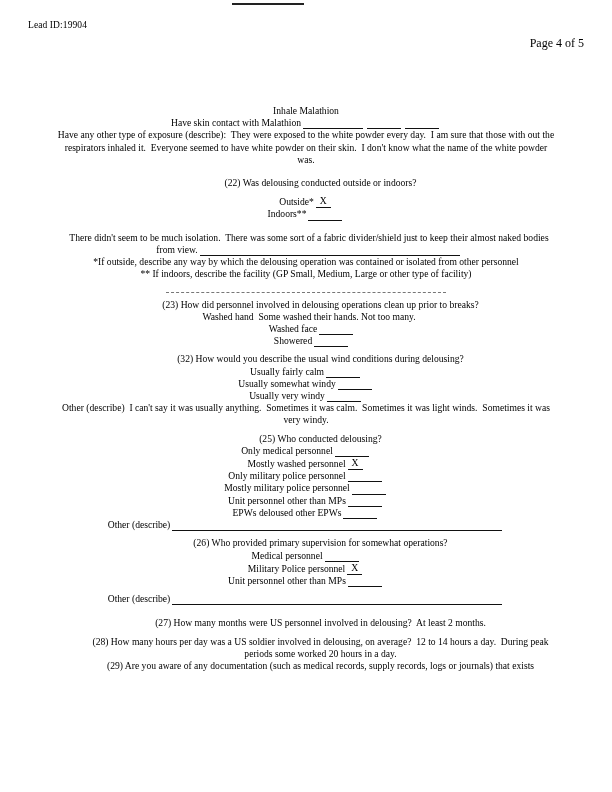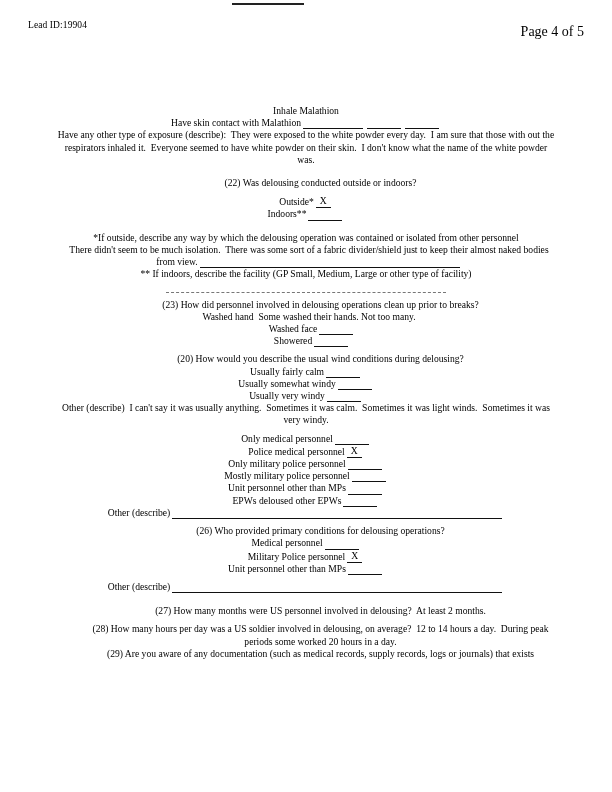--- a/index.html
+++ b/index.html
@@ -35,22 +35,22 @@
   .lead-id {
     position: absolute;
     left: 28px;
     top: 0;
     font-size: 9.5px;
     letter-spacing: 0.1px;
   }
   .page-num {
     position: absolute;
     right: 28px;
-    top: 4px;
-    font-size: 14px;
+    top: 16px;
+    font-size: 12px;
   }
   .body {
     position: absolute;
     left: 56px;
     top: 105px;
     width: 500px;
     font-size: 9.6px;
     line-height: 12.2px;
     text-align: center;
   }
@@ -113,56 +113,57 @@
 
     <div class="line q"><span>(22)</span> <span>Was delousing conducted outside or indoors?</span></div>
 
     <div class="gap-sm"></div>
 
     <div class="line"><span>Outside*</span><span class="mark">X</span></div>
     <div class="line"><span>Indoors**</span><span class="ul ul-s"></span></div>
 
     <div class="gap-md"></div>
 
+    <div class="line indent1"><span>There didn't seem to be much isolation.  There was some sort of a fabric divider/shield just to keep their almost naked bodies from view.</span><span class="ul ul-long"></span></div>
     <div class="line">*If outside, describe any way by which the delousing operation was contained or isolated from other personnel</div>
-    <div class="line indent1"><span>There didn't seem to be much isolation.  There was some sort of a fabric divider/shield just to keep their almost naked bodies from view.</span><span class="ul ul-long"></span></div>
     <div class="line">** If indoors, describe the facility (GP Small, Medium, Large or other type of facility)</div>
     <div class="line"><span class="dotted"></span></div>
 
     <div class="gap-sm"></div>
 
     <div class="line q"><span>(23)</span> <span>How did personnel involved in delousing operations clean up prior to breaks?</span></div>
 
     <div class="line indent1"><span>Washed hand</span>&nbsp;&nbsp;<span>Some washed their hands. Not too many.</span></div>
     <div class="line indent2"><span>Washed face</span><span class="ul ul-s"></span></div>
     <div class="line indent2"><span>Showered</span><span class="ul ul-s"></span></div>
 
     <div class="gap-sm"></div>
 
-    <div class="line q"><span>(20)</span> <span>How would you describe the usual wind conditions during delousing?</span></div>
+    <div class="line q"><span>(32)</span> <span>How would you describe the usual wind conditions during delousing?</span></div>
 
     <div class="line"><span>Usually fairly calm</span><span class="ul ul-s"></span></div>
     <div class="line"><span>Usually somewhat windy</span><span class="ul ul-s"></span></div>
     <div class="line"><span>Usually very windy</span><span class="ul ul-s"></span></div>
     <div class="line"><span>Other (describe)</span>&nbsp;&nbsp;<span>I can't say it was usually anything.  Sometimes it was calm.  Sometimes it was light winds.  Sometimes it was very windy.</span></div>
 
     <div class="gap-sm"></div>
 
+    <div class="line q"><span>(25)</span> <span>Who conducted delousing?</span></div>
 
     <div class="line"><span>Only medical personnel</span><span class="ul ul-s"></span></div>
-    <div class="line"><span>Police medical personnel</span><span class="mark">X</span></div>
+    <div class="line"><span>Mostly washed personnel</span><span class="mark">X</span></div>
     <div class="line"><span>Only military police personnel</span><span class="ul ul-s"></span></div>
     <div class="line"><span>Mostly military police personnel</span><span class="ul ul-s"></span></div>
     <div class="line"><span>Unit personnel other than MPs</span><span class="ul ul-s"></span></div>
     <div class="line"><span>EPWs deloused other EPWs</span><span class="ul ul-s"></span></div>
     <div class="line"><span>Other (describe)</span><span class="ul ul-full"></span></div>
 
     <div class="gap-sm"></div>
 
-    <div class="line q"><span>(26)</span> <span>Who provided primary conditions for delousing operations?</span></div>
+    <div class="line q"><span>(26)</span> <span>Who provided primary supervision for somewhat operations?</span></div>
 
     <div class="line"><span>Medical personnel</span><span class="ul ul-s"></span></div>
     <div class="line"><span>Military Police personnel</span><span class="mark">X</span></div>
     <div class="line"><span>Unit personnel other than MPs</span><span class="ul ul-s"></span></div>
 
     <div class="gap-sm"></div>
 
     <div class="line"><span>Other (describe)</span><span class="ul ul-full"></span></div>
 
     <div class="gap-lg"></div>

